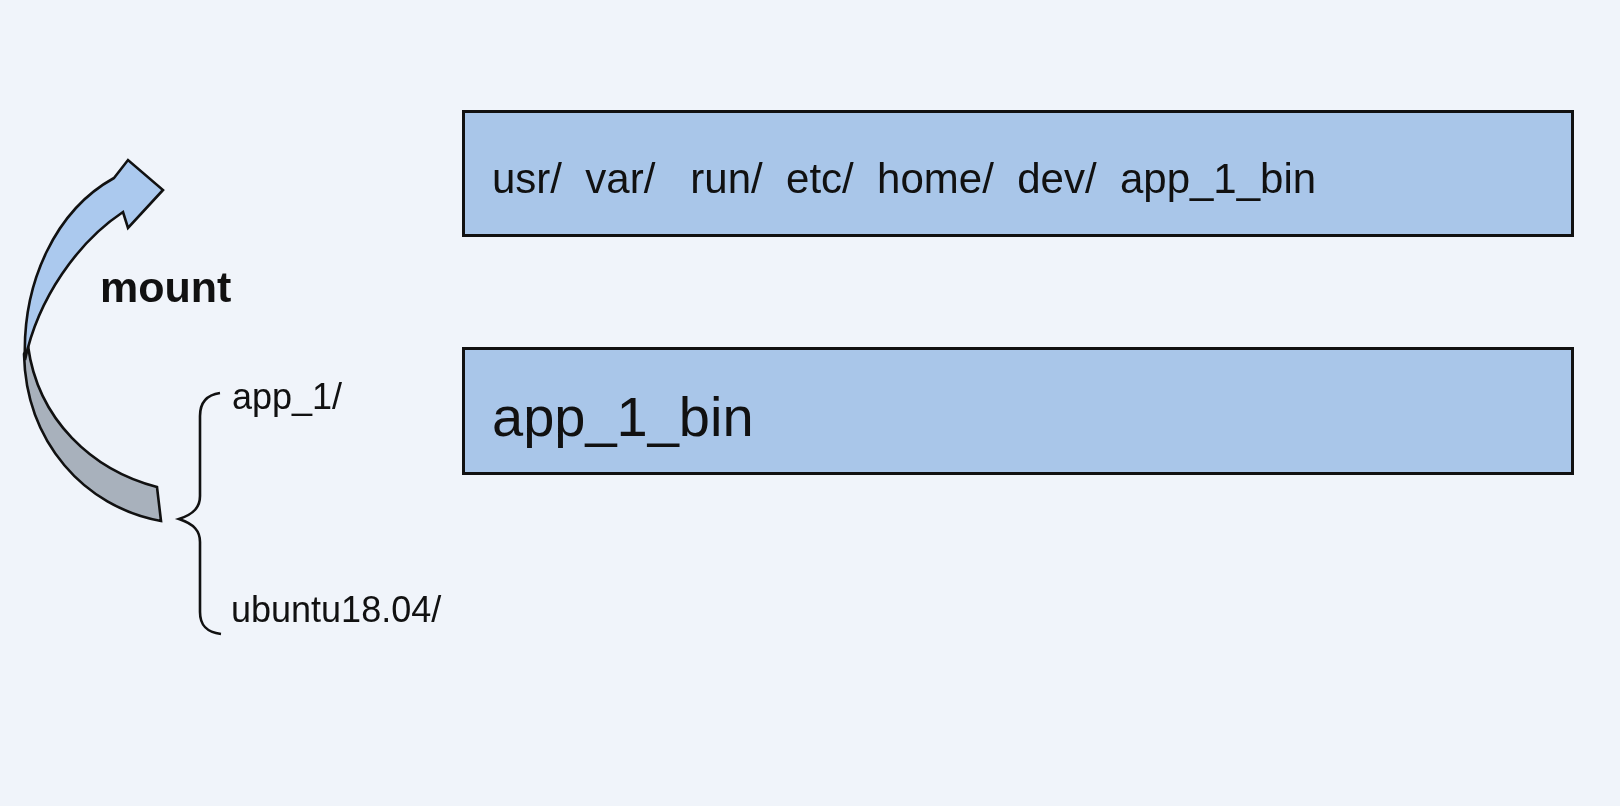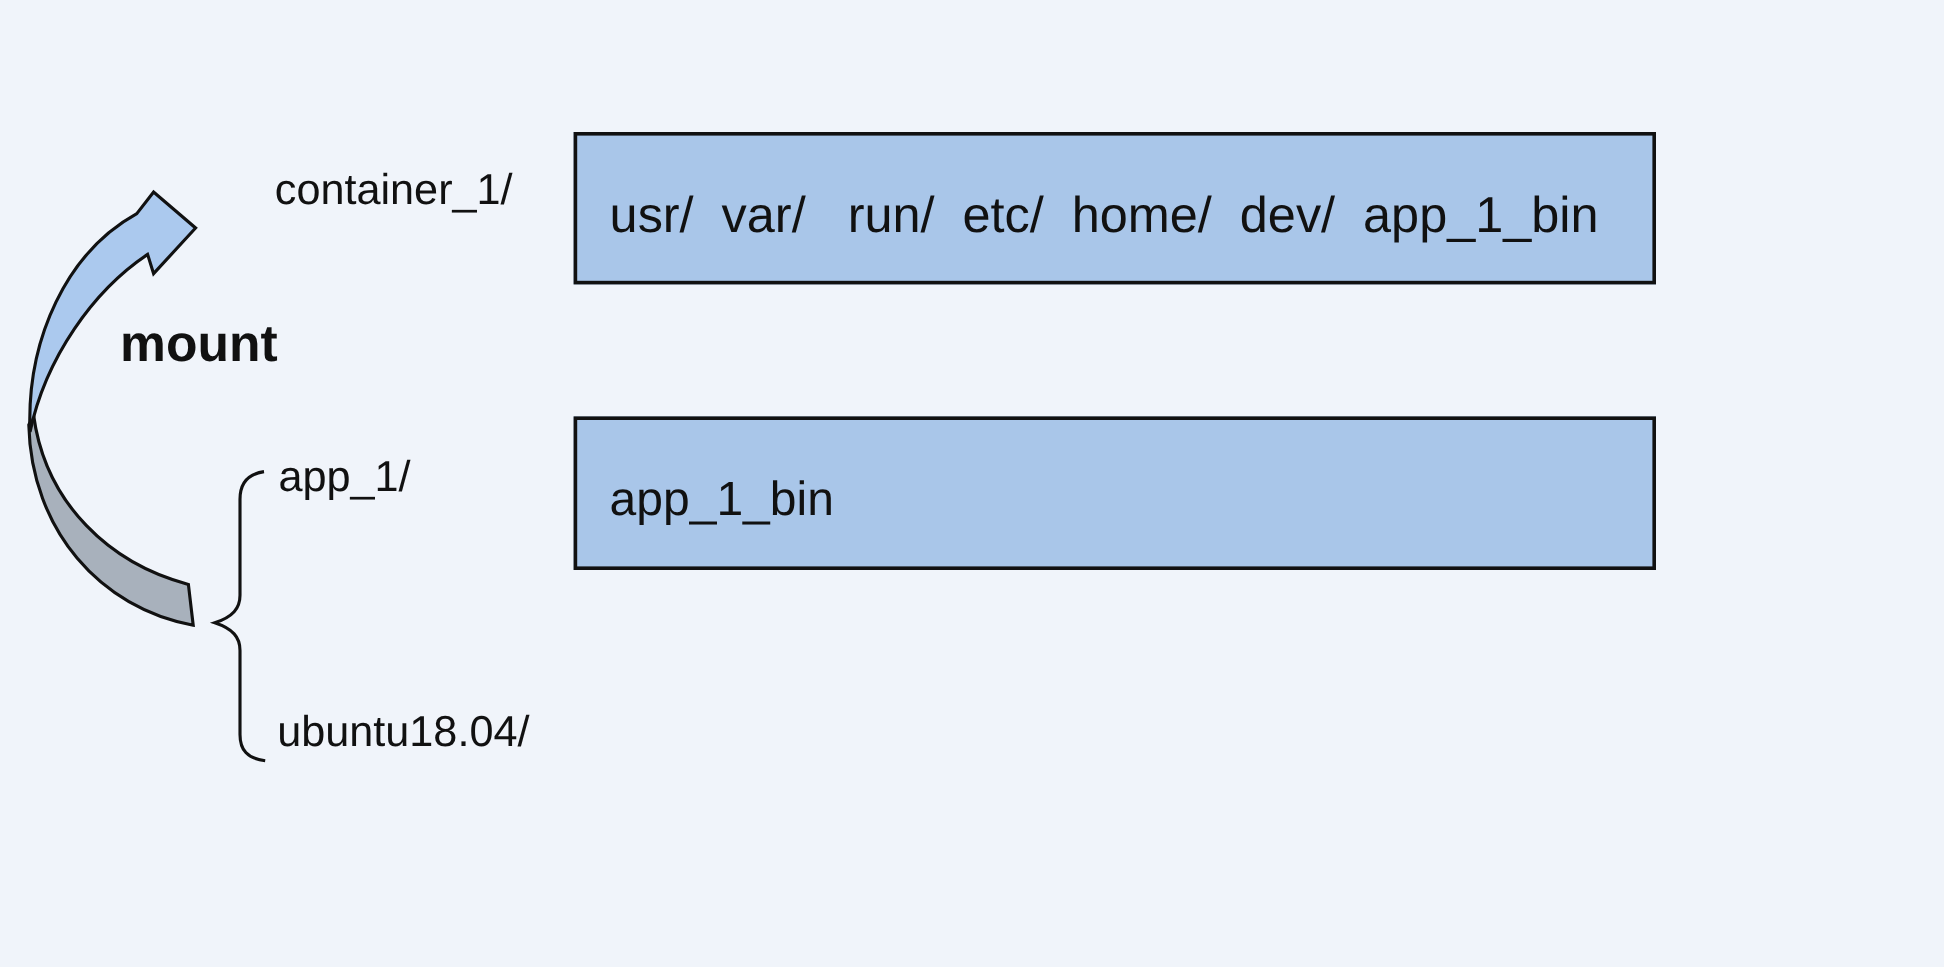--- a/index.html
+++ b/index.html
@@ -11,38 +11,38 @@
     position: relative;
     width: 1620px;
     height: 806px;
     background: var(--background, #f0f4fa);
     font-family: "Liberation Sans", sans-serif;
     color: var(--text-color, #111111);
     overflow: hidden;
   }
   .fs-box {
     position: absolute;
-    left: 478px;
-    width: 902px;
+    left: 462px;
+    width: 1112px;
     box-sizing: border-box;
     background: var(--box-fill, #a9c6e9);
     border: 3px solid var(--box-border, #111111);
     display: flex;
     align-items: center;
     padding-left: 27px;
     padding-top: 10px;
   }
   .fs-box .content {
     white-space: pre;
     color: var(--text-color, #111111);
   }
   #box-container1 { top: 110px; height: 127px; }
   #box-container1 .content { font-size: 42px; }
   #box-app1 { top: 347px; height: 128px; }
-  #box-app1 .content { font-size: 40px; }
+  #box-app1 .content { font-size: 56px; }
   #box-ubuntu { top: 563px; height: 129px; }
   #box-ubuntu .content { font-size: 54px; }
 
   .dir-label {
     position: absolute;
     font-size: 36px;
     line-height: 1;
     white-space: pre;
     color: var(--text-color, #111111);
   }
@@ -114,21 +114,20 @@
              C 206,395 200,403 200,416
              L 200,496
              C 200,507 194,514 179,519
              C 194,524 200,531 200,542
              L 200,612
              C 200,625 206,632 221,634"></path>
   </svg>
 
   <div id="label-mount">mount</div>
 
-  <div class="dir-label" id="label-container1">container_1/</div>
   <div class="fs-box" id="box-container1">
     <span class="content">usr/  var/   run/  etc/  home/  dev/  app_1_bin</span>
   </div>
 
   <div class="dir-label" id="label-app1">app_1/</div>
   <div class="fs-box" id="box-app1">
     <span class="content">app_1_bin</span>
   </div>
 
   <div class="dir-label" id="label-ubuntu">ubuntu18.04/</div>

